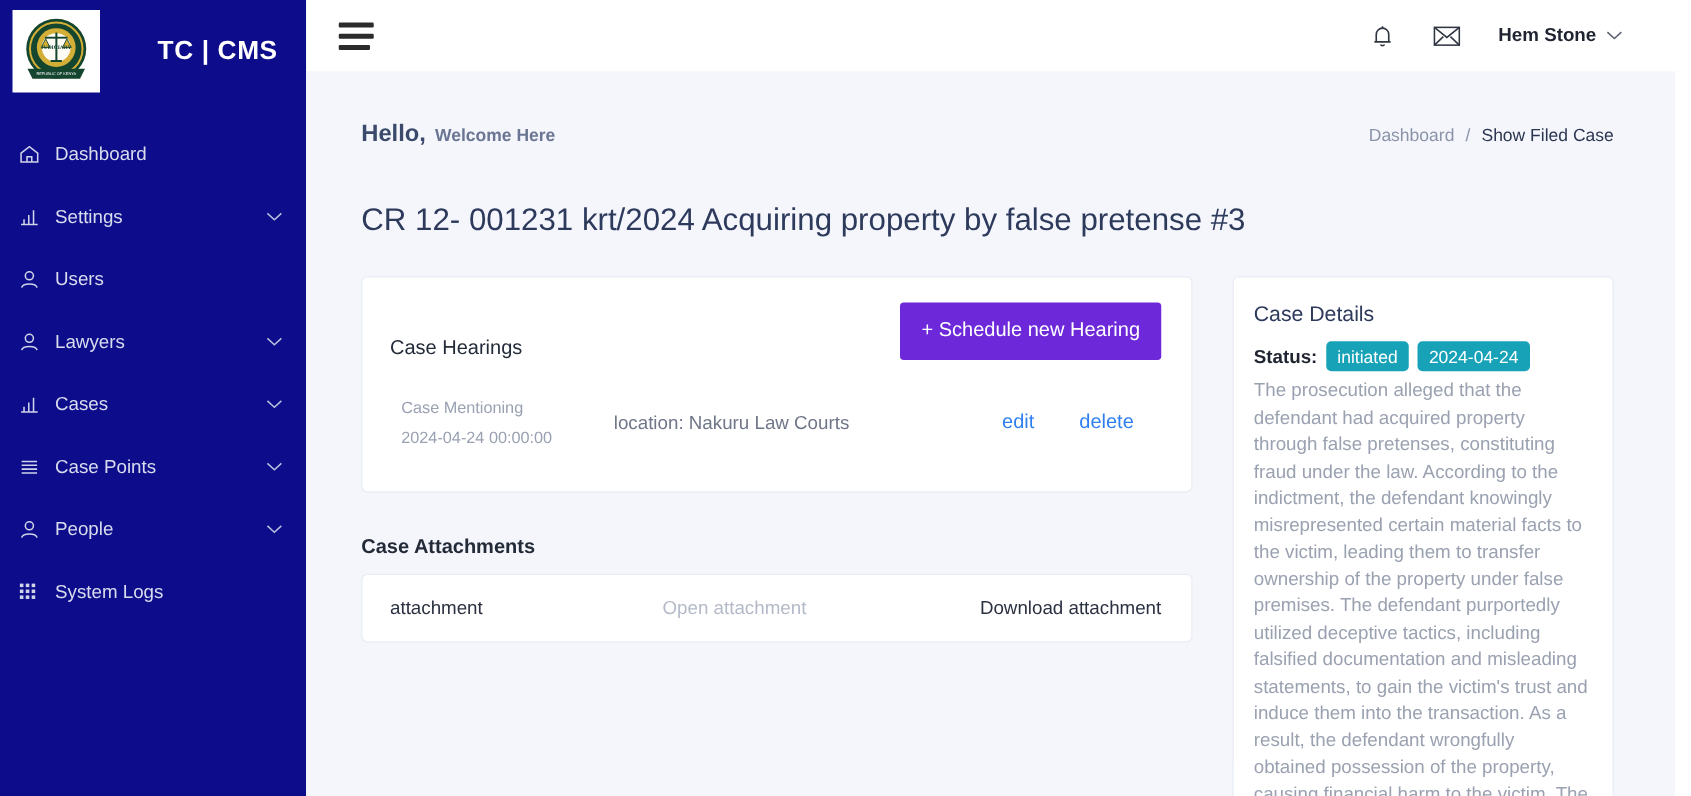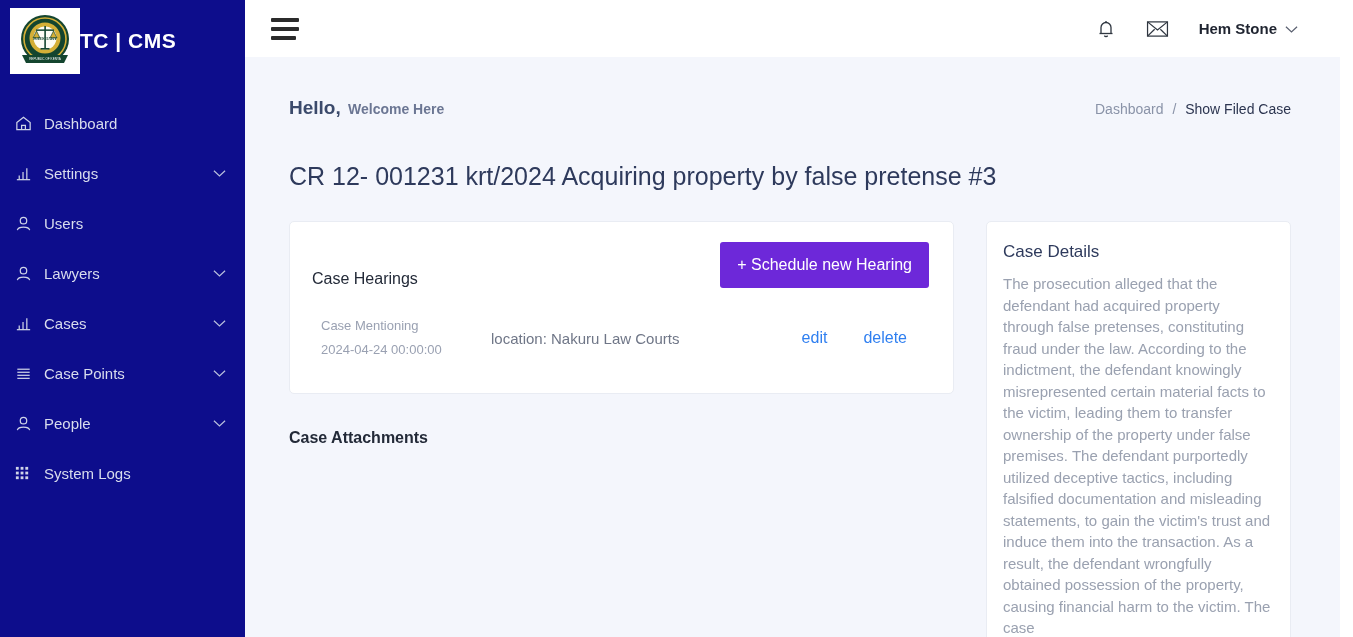--- a/index.html
+++ b/index.html
@@ -29,20 +29,21 @@
     background: #ffffff;
     display: flex; align-items: center; justify-content: center;
     flex: 0 0 70px;
   }
   .seal { display:block; }
   .brand-title {
     color: #ffffff;
     font-size: 21px;
     font-weight: bold;
     letter-spacing: .5px;
+    margin-left: 46px;
     white-space: nowrap;
   }
   .nav { margin-top: 16px; }
   .nav-item {
     display: flex; align-items: center;
     height: 50px;
     padding: 0 18px 0 14px;
     color: #d8dced;
     font-size: 15px;
     cursor: pointer;
@@ -404,26 +405,36 @@
                 <div class="hearing-loc">location: Nakuru Law Courts</div>
                 <div class="hearing-actions">
                   <span class="link-blue">edit</span>
                   <span class="link-blue">delete</span>
                 </div>
               </div>
             </section>
 
             <h2 class="section-title">Case Attachments</h2>
 
+            <section class="card attach-card">
+              <div class="attach-name">attachment</div>
+              <div class="attach-open">Open attachment</div>
+              <div class="attach-download">Download attachment</div>
+            </section>
 
           </div>
 
           <div class="col-right">
             <section class="card details-card">
               <div class="details-title">Case Details</div>
+              <div class="status-line">
+                <span class="status-label">Status:</span>
+                <span class="badge">initiated</span>
+                <span class="badge">2024-04-24</span>
+              </div>
               <p class="details-desc">The prosecution alleged that the defendant had acquired property through false pretenses, constituting fraud under the law. According to the indictment, the defendant knowingly misrepresented certain material facts to the victim, leading them to transfer ownership of the property under false premises. The defendant purportedly utilized deceptive tactics, including falsified documentation and misleading statements, to gain the victim's trust and induce them into the transaction. As a result, the defendant wrongfully obtained possession of the property, causing financial harm to the victim. The case</p>
             </section>
           </div>
 
         </div>
       </div>
     </main>
   </div>
 </div>
 

